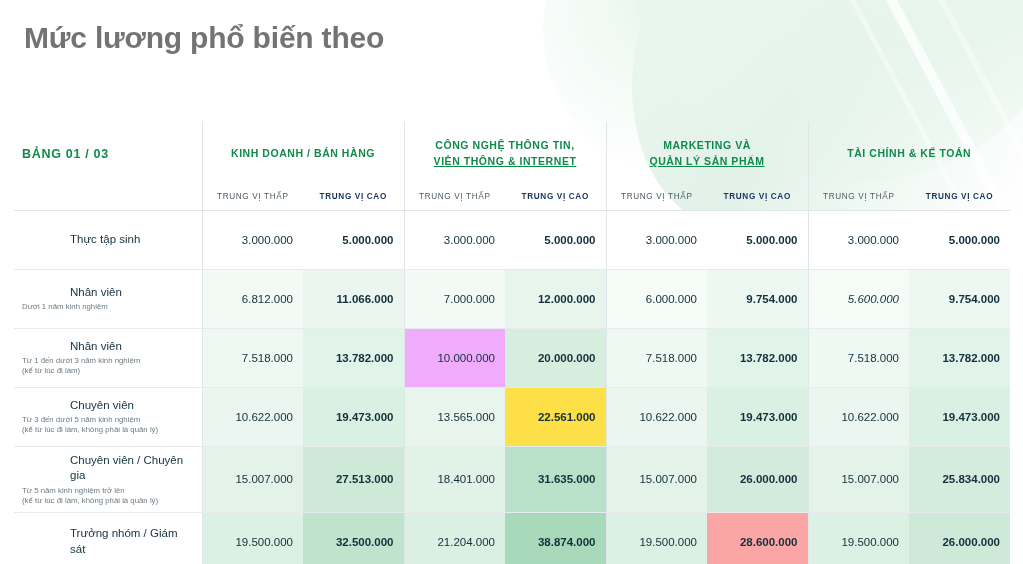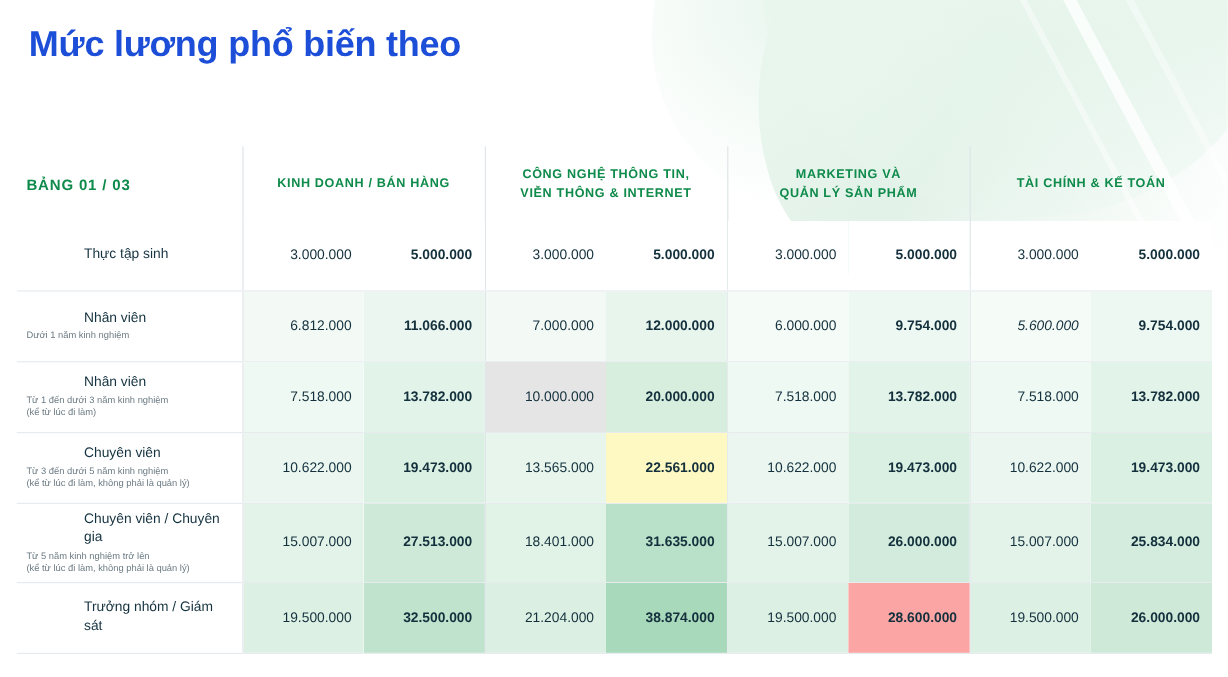--- a/index.html
+++ b/index.html
@@ -35,21 +35,21 @@
   .bg-decor .line{
     position:absolute;background:rgba(255,255,255,.75);
     transform:rotate(-28deg);border-radius:10px;
   }
   .bg-decor .l1{top:-40px;right:60px;width:10px;height:330px;}
   .bg-decor .l2{top:-60px;right:120px;width:5px;height:300px;opacity:.6;}
   .bg-decor .l3{top:-30px;right:20px;width:6px;height:280px;opacity:.55;}
 
   .title{
     position:absolute;left:24px;top:18px;
-    color:#1d4ed8;
+    color:#737373;
     font-size:30px;line-height:1.33;
     font-weight:bold;
     letter-spacing:-.2px;
     z-index:3;
   }
   .title span{display:block;}
 
   .table-wrap{
     position:absolute;left:14px;top:122px;width:996px;
     z-index:2;
@@ -62,21 +62,21 @@
   .grp-head{
     text-align:center;
     color:#0e8a4a;
     font-size:10.5px;
     font-weight:bold;
     letter-spacing:.55px;
     line-height:1.5;
     padding:16px 6px 14px 6px;
     vertical-align:middle;
   }
-  .grp-head .g2{display:block;}
+  .grp-head .g2{display:block;text-decoration:underline;}
   .bang{
     color:#0e8a4a;
     font-size:12.5px;
     font-weight:bold;
     letter-spacing:.7px;
     text-align:left;
     padding:16px 0 14px 8px;
     vertical-align:middle;
   }
   .sub-head{
@@ -166,20 +166,31 @@
       </th>
       <th class="grp-head vsep" colspan="2">
         <span>MARKETING VÀ</span>
         <span class="g2">QUẢN LÝ SẢN PHẨM</span>
       </th>
       <th class="grp-head vsep" colspan="2">
         <span>TÀI CHÍNH &amp; KẾ TOÁN</span>
         <span class="g2"></span>
       </th>
     </tr>
+    <tr>
+      <th class="blank-head"></th>
+      <th class="sub-head vsep">TRUNG VỊ THẤP</th>
+      <th class="sub-head hi">TRUNG VỊ CAO</th>
+      <th class="sub-head vsep">TRUNG VỊ THẤP</th>
+      <th class="sub-head hi">TRUNG VỊ CAO</th>
+      <th class="sub-head vsep">TRUNG VỊ THẤP</th>
+      <th class="sub-head hi">TRUNG VỊ CAO</th>
+      <th class="sub-head vsep">TRUNG VỊ THẤP</th>
+      <th class="sub-head hi">TRUNG VỊ CAO</th>
+    </tr>
   </thead>
   <tbody id="tbody">
         <tr>
           <td class="rowlabel">
             <div class="rl-main">Thực tập sinh</div>
           </td>
           <td class="val vsep" style="background: rgb(255, 255, 255);">
             <div class="inner">3.000.000</div>
           </td>
           <td class="val bold" style="background: rgb(255, 255, 255);">
@@ -243,21 +254,21 @@
               <div>Từ 1 đến dưới 3 năm kinh nghiệm</div>
               <div>(kể từ lúc đi làm)</div>
             </div>
           </td>
           <td class="val vsep" style="background: rgb(239, 249, 243);">
             <div class="inner">7.518.000</div>
           </td>
           <td class="val bold" style="background: rgb(226, 243, 233);">
             <div class="inner">13.782.000</div>
           </td>
-          <td class="val vsep" style="background: #e5e5e5;">
+          <td class="val vsep" style="background: #f0abfc;">
             <div class="inner">10.000.000</div>
           </td>
           <td class="val bold" style="background: rgb(215, 238, 222);">
             <div class="inner">20.000.000</div>
           </td>
           <td class="val vsep" style="background: rgb(239, 249, 243);">
             <div class="inner">7.518.000</div>
           </td>
           <td class="val bold" style="background: rgb(226, 243, 233);">
             <div class="inner">13.782.000</div>
@@ -279,21 +290,21 @@
           </td>
           <td class="val vsep" style="background: rgb(234, 246, 239);">
             <div class="inner">10.622.000</div>
           </td>
           <td class="val bold" style="background: rgb(218, 240, 227);">
             <div class="inner">19.473.000</div>
           </td>
           <td class="val vsep" style="background: rgb(231, 245, 236);">
             <div class="inner">13.565.000</div>
           </td>
-          <td class="val bold" style="background: #fef9c3; margin-left: 16px;">
+          <td class="val bold" style="background: #fde047; margin-left: 16px;">
             <div class="inner">22.561.000</div>
           </td>
           <td class="val vsep" style="background: rgb(234, 246, 239);">
             <div class="inner">10.622.000</div>
           </td>
           <td class="val bold" style="background: rgb(218, 240, 227);">
             <div class="inner">19.473.000</div>
           </td>
           <td class="val vsep" style="background: rgb(234, 246, 239);">
             <div class="inner">10.622.000</div>

